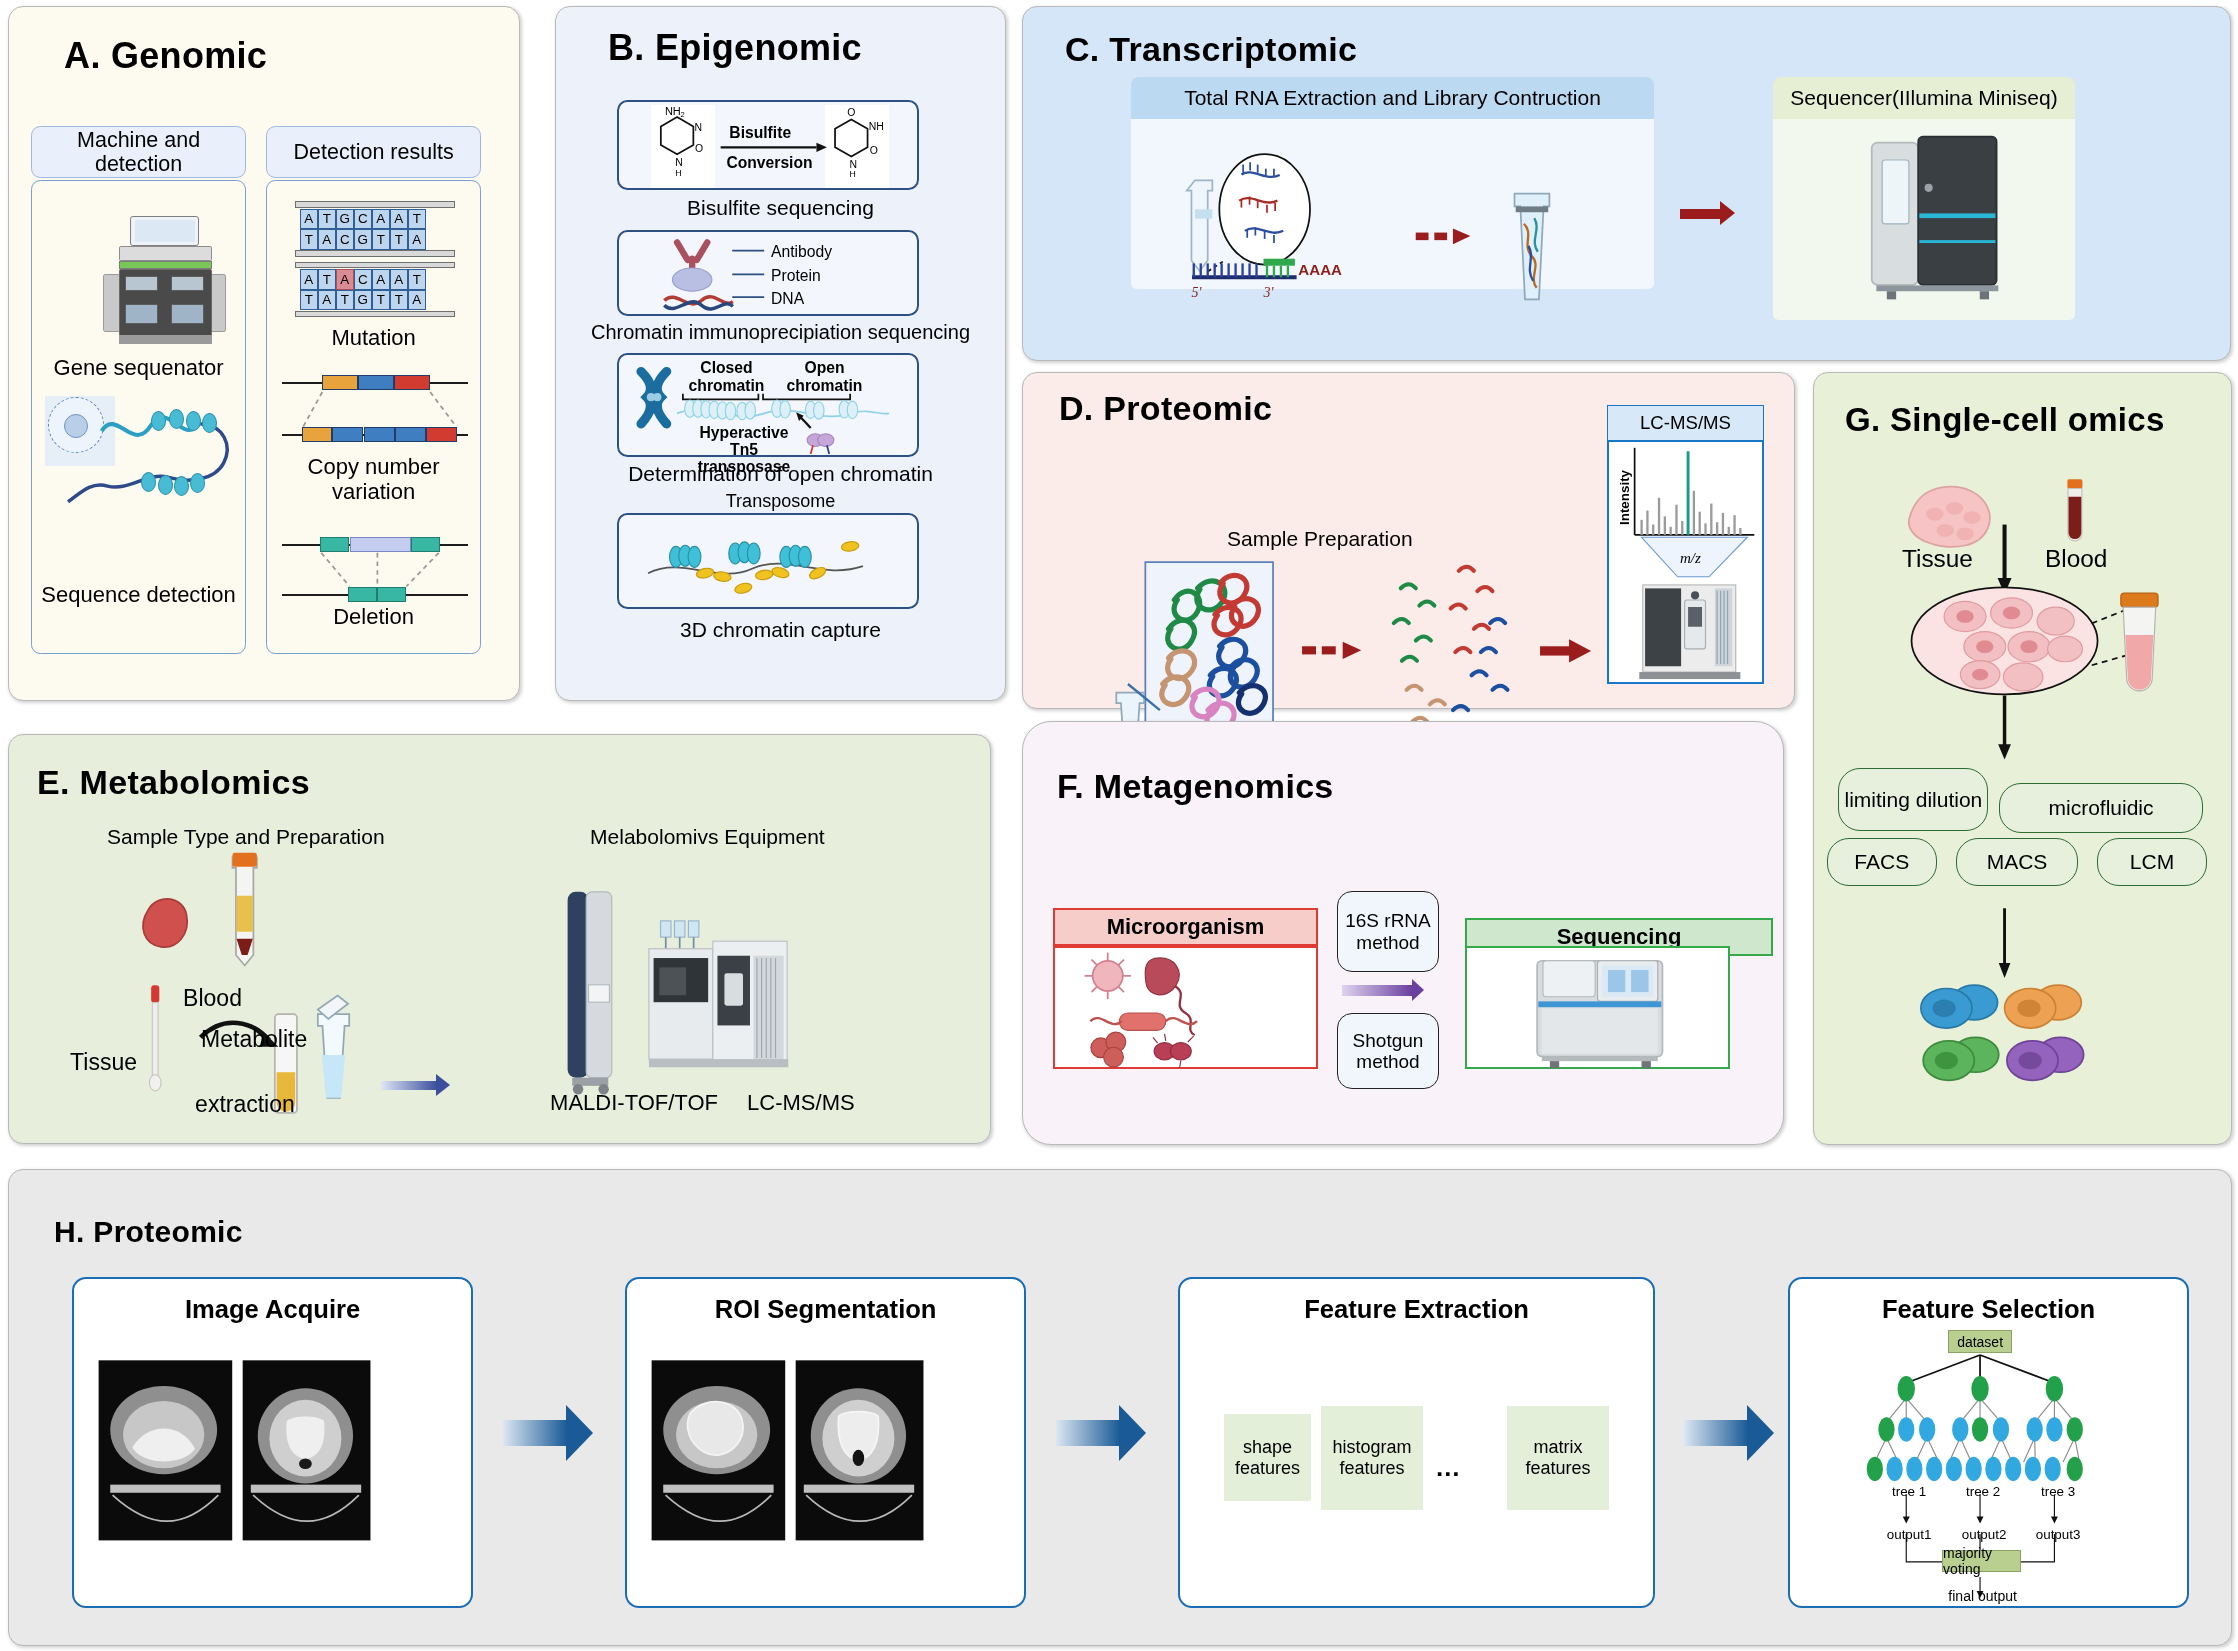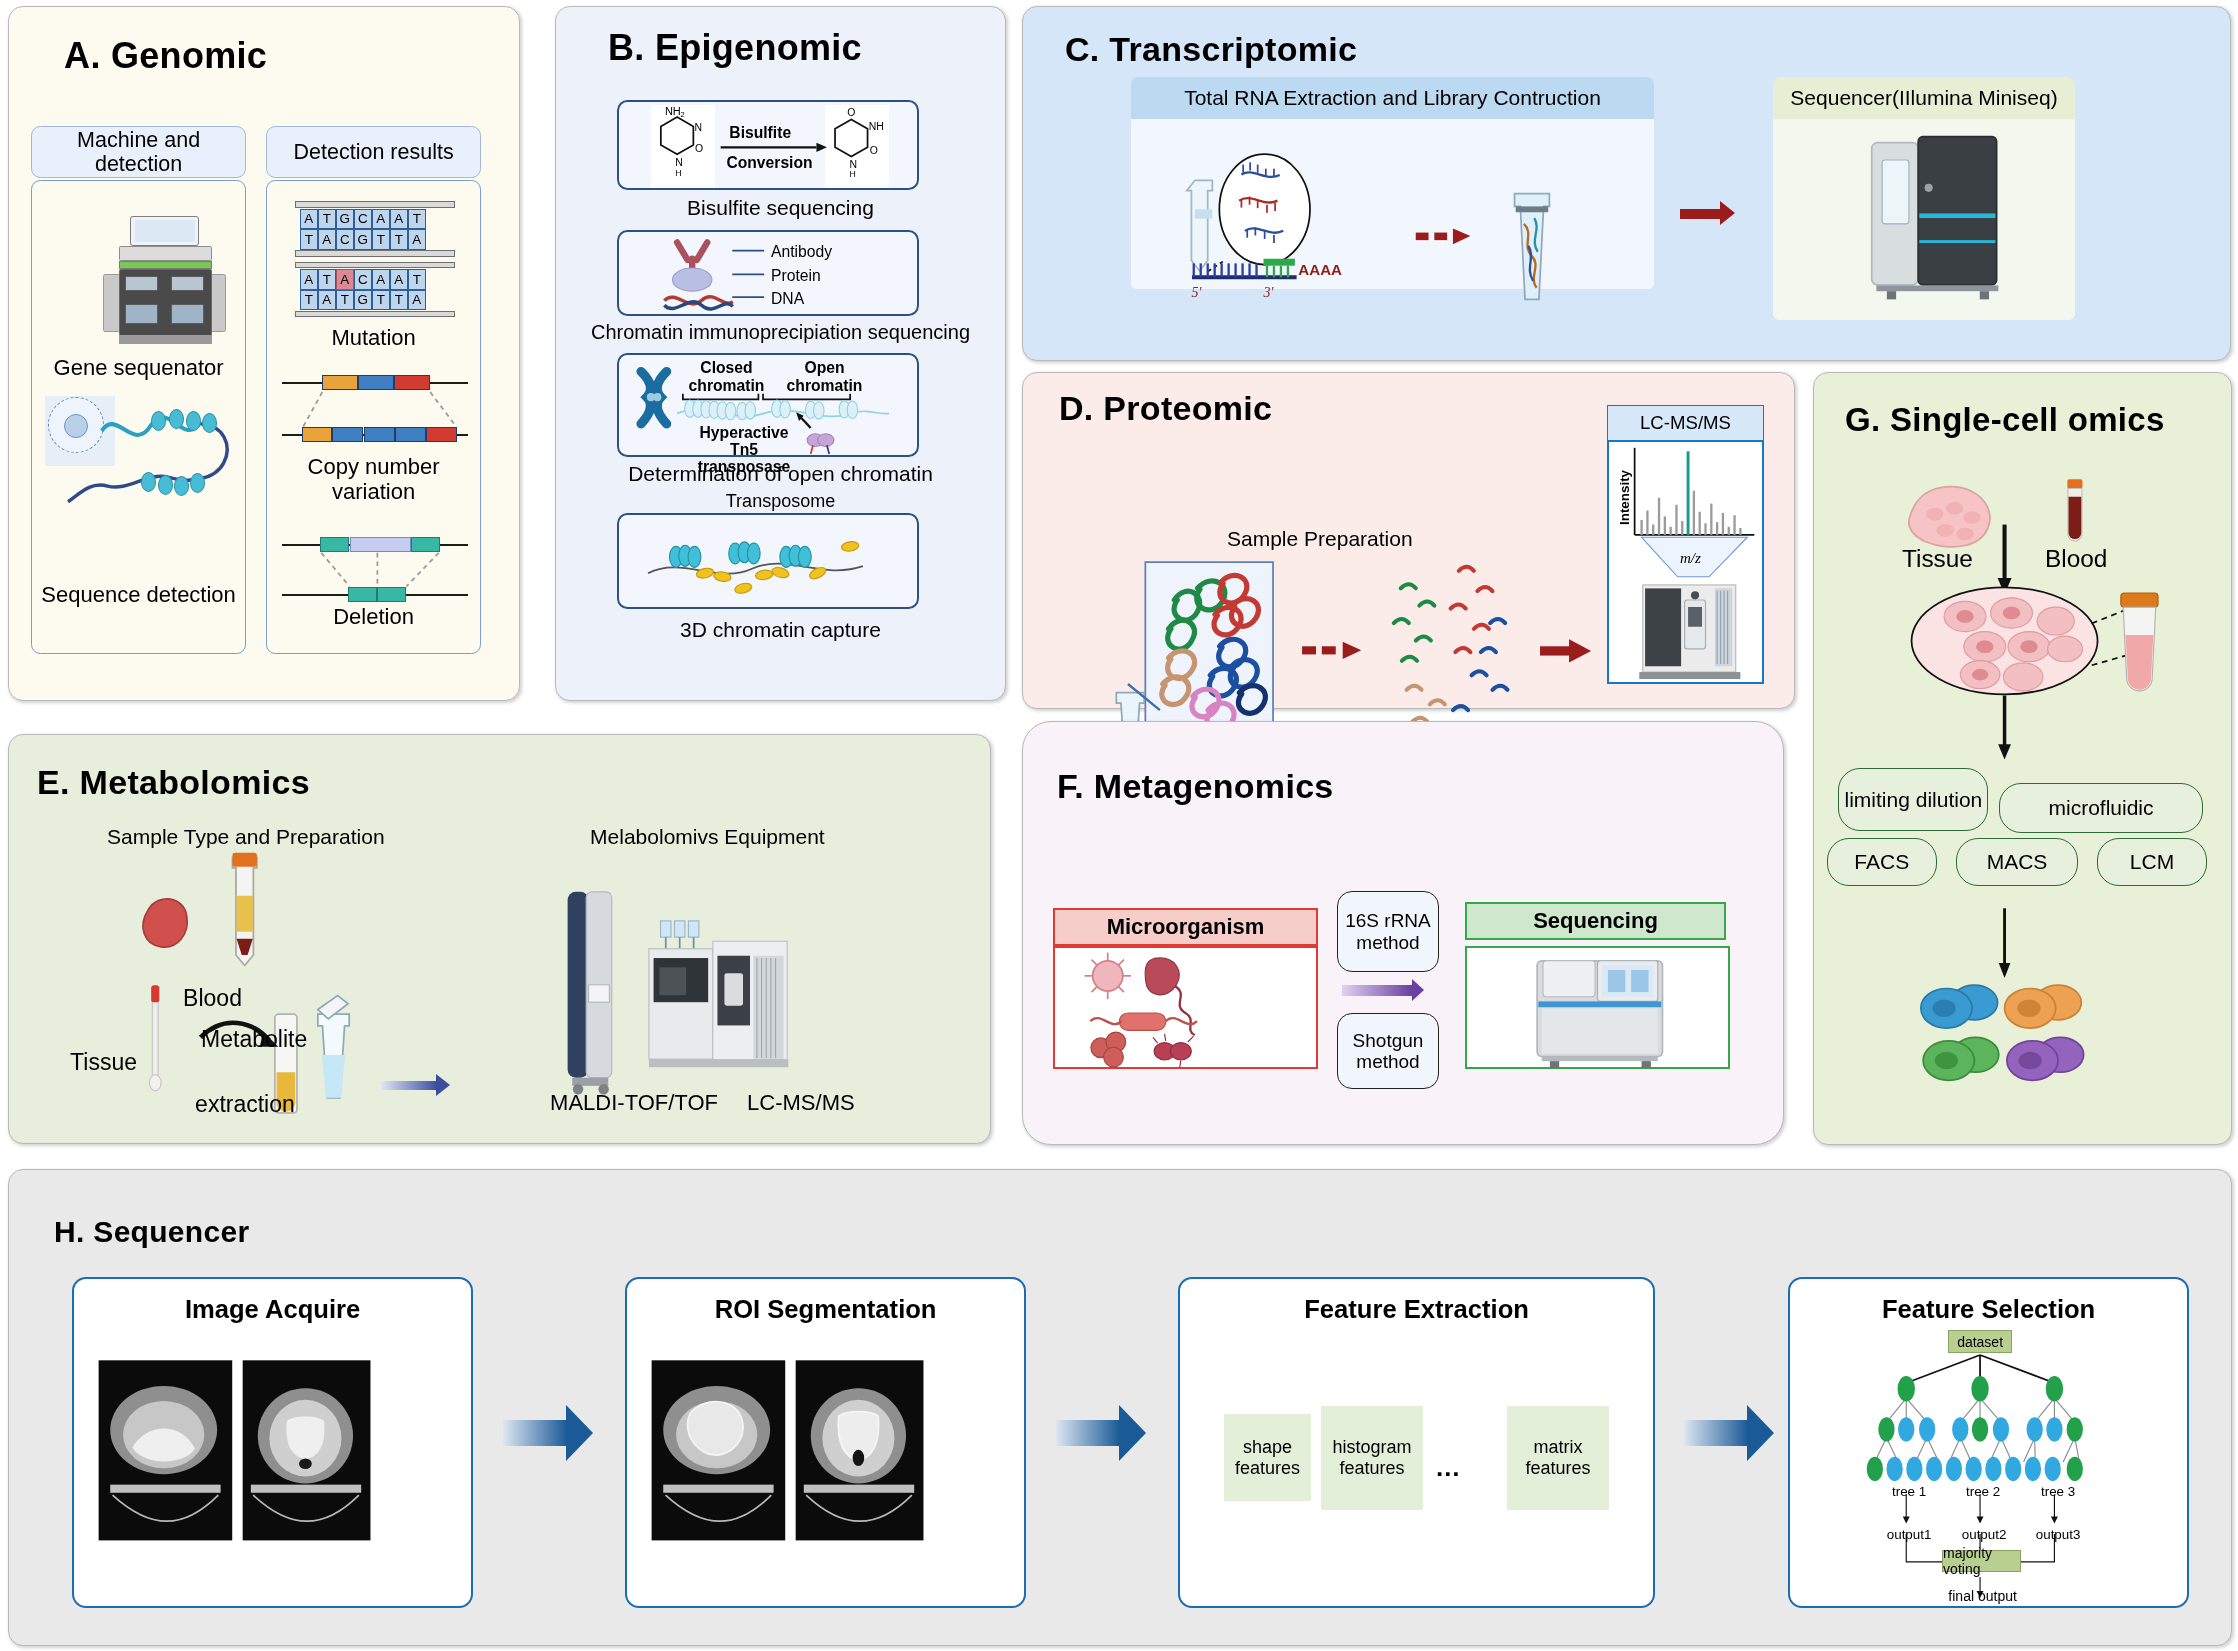--- a/index.html
+++ b/index.html
@@ -699,21 +699,21 @@
   </div>
 
   <div class="fPill" style="left:314px;top:169px;width:102px;height:81px;">
      <span>16S rRNA method</span>
   </div>
   <div class="purpleArrow" style="left:319px;top:263px;width:70px;"></div>
   <div class="fPill" style="left:314px;top:291px;width:102px;height:76px;">
      <span>Shotgun method</span>
   </div>
 
-  <div class="fHeadGrn" style="left:442px;top:180px;width:261px;height:38px;">Sequencing</div>
+  <div class="fHeadGrn" style="left:442px;top:196px;width:308px;height:38px;">Sequencing</div>
   <div class="fBoxGrn" style="left:442px;top:224px;width:265px;height:123px;">
     <svg width="265" height="123" style="position:absolute;left:0;top:0;" viewBox="0 0 455 212">
       <rect x="120" y="22" width="216" height="165" rx="8" fill="#d8dcde" stroke="#b4b9bb" stroke-width="3"></rect>
       <rect x="130" y="22" width="90" height="62" rx="6" fill="#eef1f3" stroke="#b4b9bb" stroke-width="2"></rect>
       <rect x="224" y="22" width="104" height="70" rx="5" fill="#e9edf0" stroke="#a9aeb1" stroke-width="2"></rect>
       <rect x="232" y="30" width="88" height="54" fill="#dbe9f4"></rect>
       <rect x="242" y="38" width="30" height="38" fill="#9cc6e8"></rect>
       <rect x="282" y="38" width="30" height="38" fill="#9cc6e8"></rect>
       <rect x="122" y="92" width="212" height="10" fill="#3f96d4"></rect>
       <rect x="128" y="104" width="200" height="78" fill="#e3e7ea"></rect>
@@ -807,21 +807,21 @@
   </div>
   <div class="gPill" style="left:142px;top:465px;width:122px;height:48px;">
      <span>MACS</span>
   </div>
   <div class="gPill" style="left:283px;top:465px;width:110px;height:48px;">
      <span>LCM</span>
   </div>
 </div>
 
 <div class="panel" id="panelH">
-  <div class="ptitle">H.  Sequencer</div>
+  <div class="ptitle">H.  Proteomic</div>
 
   <div class="hCard" style="left:63px;">
     <div class="hCardTitle">Image Acquire</div>
     <svg width="395" height="233" style="position:absolute;left:12.8px;top:81px;" viewBox="0 0 680 400">
       <rect x="20" y="0" width="230" height="310" fill="#0b0b0b"></rect>
       <ellipse cx="132" cy="120" rx="92" ry="76" fill="#8f8f8f"></ellipse>
       <ellipse cx="132" cy="128" rx="70" ry="58" fill="#c7c7c7"></ellipse>
       <path d="M78 150 C104 106,162 106,186 152 C168 182,96 182,78 150z" fill="#efefef"></path>
       <rect x="40" y="214" width="190" height="14" fill="#c0c0c0"></rect>
       <path d="M44 232 C110 292,166 292,226 232" stroke="#b8b8b8" stroke-width="3" fill="none"></path>

